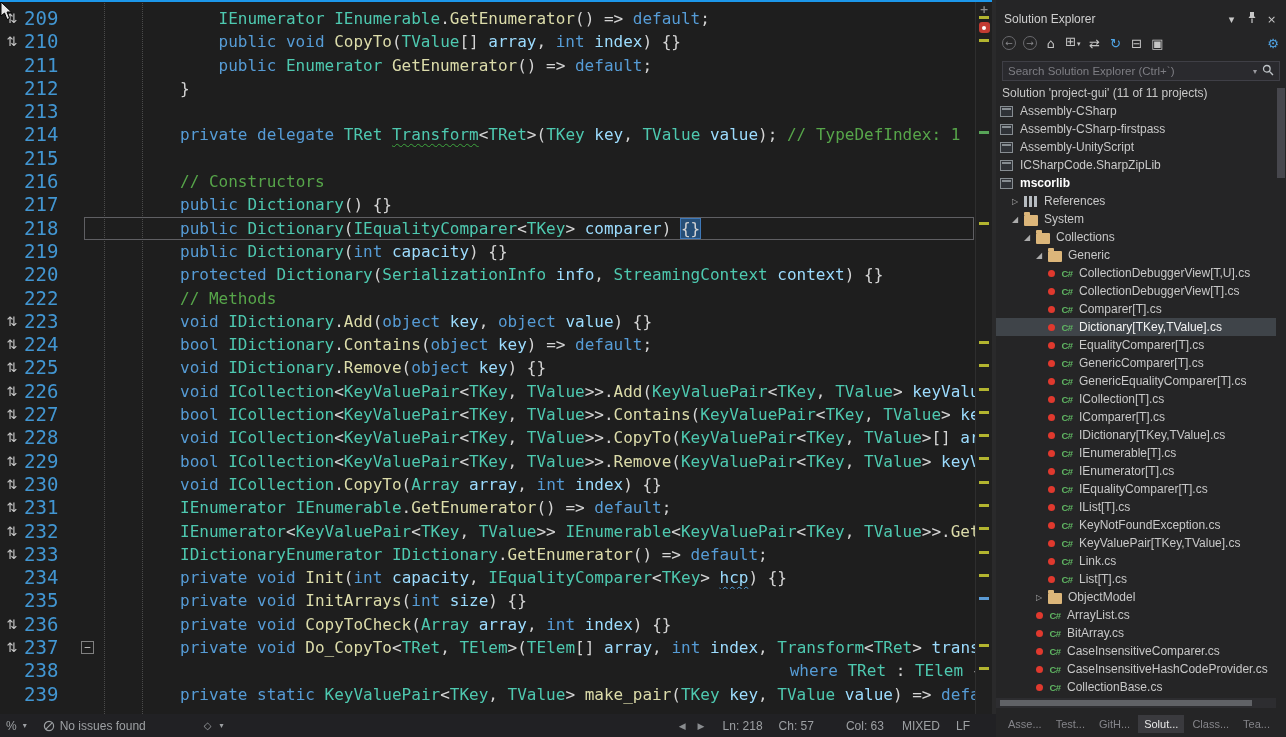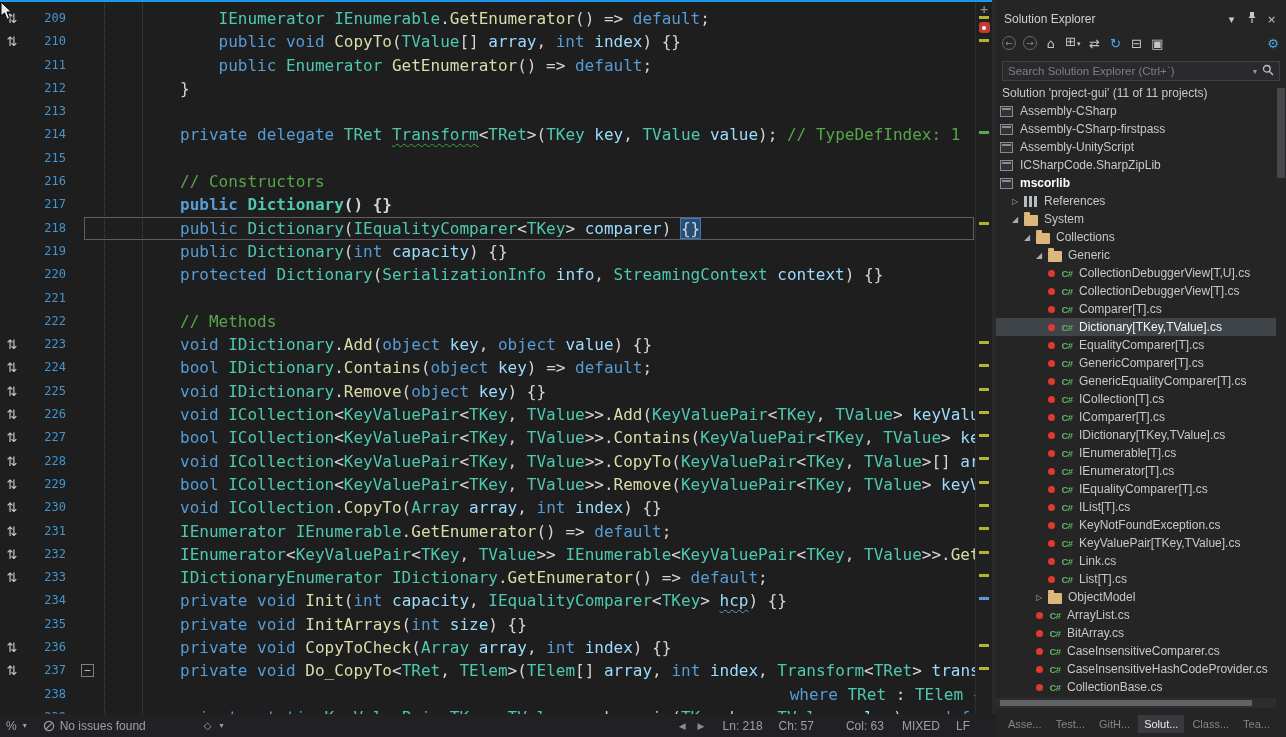--- a/index.html
+++ b/index.html
@@ -7,21 +7,21 @@
   .app{position:relative;width:1286px;height:737px;overflow:hidden;background:#1E1E1E;font-family:"Liberation Sans",sans-serif}
 
   
   .editor{position:absolute;left:0;top:0;width:992px;height:714px;overflow:hidden;background:#1E1E1E}
   .top-accent{position:absolute;left:0;top:0;width:992px;height:2px;background:#1C97EA;z-index:40}
   .iguide{position:absolute;top:0;bottom:0;border-left:1px dotted #4A4A4A;z-index:1}
   #code-area{position:absolute;left:0;top:7px;width:100%;z-index:2}
   .eline{position:relative;display:flex;height:23.3px;line-height:23.3px;font-family:"DejaVu Sans Mono",monospace;font-size:16px;white-space:pre}
   .eline.cur::after{content:"";position:absolute;left:84px;right:18px;top:0;bottom:0;border:1px solid #5F5F63;pointer-events:none}
   .g-icon{flex:0 0 24px;text-align:center;color:#C9C9C9;font-size:13px;font-family:"DejaVu Sans",sans-serif}
-  .g-num{flex:0 0 50px;text-align:right;padding-right:8px;color:#4296D2;font-size:12px}
+  .g-num{flex:0 0 50px;padding-right:8px;color:#4296D2;font-size:19px}
   .g-fold{flex:0 0 29px;position:relative}
   .fold-box{position:absolute;left:7px;top:5px;width:13px;height:13px;border:1px solid #808080;background:#1E1E1E;color:#C0C0C0;font-size:11px;line-height:11px;text-align:center}
   .g-code{flex:1;overflow:hidden;white-space:pre}
   .tok-kw{color:#569CD6}.tok-ty{color:#4EC9B0}.tok-me{color:#DCDCAA}
   .tok-pa{color:#9CDCFE}.tok-pl{color:#D4D4D4}.tok-cm{color:#57A64A}
   .d-sel{background:#264F78;outline:1px solid #3E78B8}
   .d-g{text-decoration-line:underline;text-decoration-style:wavy;text-decoration-color:#3FA73F;text-decoration-thickness:1px;text-underline-offset:3px}
   .d-b{text-decoration-line:underline;text-decoration-style:wavy;text-decoration-color:#4FA3E3;text-decoration-thickness:1px;text-underline-offset:3px}
   .scroll-strip{position:absolute;right:0;top:0;width:17px;height:714px;background:#202020;border-left:1px solid #2E2E2E;z-index:30}
   .split-grip{color:#8E8E8E;font-size:11px;font-weight:bold;text-align:center;margin-top:3px;font-family:"DejaVu Sans",sans-serif}
@@ -94,25 +94,24 @@
     <div class="iguide" style="left:142px"></div>
     <div id="code-area">
         <div class="eline"><span class="g-icon">⇅</span><span class="g-num">209</span><span class="g-fold"></span><span class="g-code" style="padding-left: 115.56px;"><span class="tok-ty">IEnumerator</span><span class="tok-pl"> </span><span class="tok-ty">IEnumerable</span><span class="tok-pl">.</span><span class="tok-me">GetEnumerator</span><span class="tok-pl">() =&gt; </span><span class="tok-kw">default</span><span class="tok-pl">;</span></span></div>
         <div class="eline"><span class="g-icon">⇅</span><span class="g-num">210</span><span class="g-fold"></span><span class="g-code" style="padding-left: 115.56px;"><span class="tok-kw">public</span><span class="tok-pl"> </span><span class="tok-kw">void</span><span class="tok-pl"> </span><span class="tok-me">CopyTo</span><span class="tok-pl">(</span><span class="tok-ty">TValue</span><span class="tok-pl">[] </span><span class="tok-pa">array</span><span class="tok-pl">, </span><span class="tok-kw">int</span><span class="tok-pl"> </span><span class="tok-pa">index</span><span class="tok-pl">) {}</span></span></div>
         <div class="eline"><span class="g-icon"></span><span class="g-num">211</span><span class="g-fold"></span><span class="g-code" style="padding-left: 115.56px;"><span class="tok-kw">public</span><span class="tok-pl"> </span><span class="tok-ty">Enumerator</span><span class="tok-pl"> </span><span class="tok-me">GetEnumerator</span><span class="tok-pl">() =&gt; </span><span class="tok-kw">default</span><span class="tok-pl">;</span></span></div>
         <div class="eline"><span class="g-icon"></span><span class="g-num">212</span><span class="g-fold"></span><span class="g-code" style="padding-left: 77.04px;"><span class="tok-pl">}</span></span></div>
         <div class="eline"><span class="g-icon"></span><span class="g-num">213</span><span class="g-fold"></span><span class="g-code" style="padding-left: 0px;"></span></div>
         <div class="eline"><span class="g-icon"></span><span class="g-num">214</span><span class="g-fold"></span><span class="g-code" style="padding-left: 77.04px;"><span class="tok-kw">private</span><span class="tok-pl"> </span><span class="tok-kw">delegate</span><span class="tok-pl"> </span><span class="tok-ty">TRet</span><span class="tok-pl"> </span><span class="tok-ty d-g">Transform</span><span class="tok-pl">&lt;</span><span class="tok-ty">TRet</span><span class="tok-pl">&gt;(</span><span class="tok-ty">TKey</span><span class="tok-pl"> </span><span class="tok-pa">key</span><span class="tok-pl">, </span><span class="tok-ty">TValue</span><span class="tok-pl"> </span><span class="tok-pa">value</span><span class="tok-pl">); </span><span class="tok-cm">// TypeDefIndex: 1</span></span></div>
         <div class="eline"><span class="g-icon"></span><span class="g-num">215</span><span class="g-fold"></span><span class="g-code" style="padding-left: 0px;"></span></div>
         <div class="eline"><span class="g-icon"></span><span class="g-num">216</span><span class="g-fold"></span><span class="g-code" style="padding-left: 77.04px;"><span class="tok-cm">// Constructors</span></span></div>
-        <div class="eline"><span class="g-icon"></span><span class="g-num">217</span><span class="g-fold"></span><span class="g-code" style="padding-left: 77.04px; font-weight: bold;"><span class="tok-kw">public</span><span class="tok-pl"> </span><span class="tok-ty">Dictionary</span><span class="tok-pl">() {}</span></span></div>
+        <div class="eline"><span class="g-icon"></span><span class="g-num">217</span><span class="g-fold"></span><span class="g-code" style="padding-left: 77.04px;"><span class="tok-kw">public</span><span class="tok-pl"> </span><span class="tok-ty">Dictionary</span><span class="tok-pl">() {}</span></span></div>
         <div class="eline cur"><span class="g-icon"></span><span class="g-num">218</span><span class="g-fold"></span><span class="g-code" style="padding-left: 77.04px;"><span class="tok-kw">public</span><span class="tok-pl"> </span><span class="tok-ty">Dictionary</span><span class="tok-pl">(</span><span class="tok-ty">IEqualityComparer</span><span class="tok-pl">&lt;</span><span class="tok-ty">TKey</span><span class="tok-pl">&gt; </span><span class="tok-pa">comparer</span><span class="tok-pl">) </span><span class="tok-pl d-sel">{}</span></span></div>
         <div class="eline"><span class="g-icon"></span><span class="g-num">219</span><span class="g-fold"></span><span class="g-code" style="padding-left: 77.04px;"><span class="tok-kw">public</span><span class="tok-pl"> </span><span class="tok-ty">Dictionary</span><span class="tok-pl">(</span><span class="tok-kw">int</span><span class="tok-pl"> </span><span class="tok-pa">capacity</span><span class="tok-pl">) {}</span></span></div>
         <div class="eline"><span class="g-icon"></span><span class="g-num">220</span><span class="g-fold"></span><span class="g-code" style="padding-left: 77.04px;"><span class="tok-kw">protected</span><span class="tok-pl"> </span><span class="tok-ty">Dictionary</span><span class="tok-pl">(</span><span class="tok-ty">SerializationInfo</span><span class="tok-pl"> </span><span class="tok-pa">info</span><span class="tok-pl">, </span><span class="tok-ty">StreamingContext</span><span class="tok-pl"> </span><span class="tok-pa">context</span><span class="tok-pl">) {}</span></span></div>
-        <div class="eline"><span class="g-icon"></span><span class="g-num">221</span><span class="g-fold"></span><span class="g-code" style="padding-left: 0px;"></span></div>
         <div class="eline"><span class="g-icon"></span><span class="g-num">222</span><span class="g-fold"></span><span class="g-code" style="padding-left: 77.04px;"><span class="tok-cm">// Methods</span></span></div>
         <div class="eline"><span class="g-icon">⇅</span><span class="g-num">223</span><span class="g-fold"></span><span class="g-code" style="padding-left: 77.04px;"><span class="tok-kw">void</span><span class="tok-pl"> </span><span class="tok-ty">IDictionary</span><span class="tok-pl">.</span><span class="tok-me">Add</span><span class="tok-pl">(</span><span class="tok-kw">object</span><span class="tok-pl"> </span><span class="tok-pa">key</span><span class="tok-pl">, </span><span class="tok-kw">object</span><span class="tok-pl"> </span><span class="tok-pa">value</span><span class="tok-pl">) {}</span></span></div>
         <div class="eline"><span class="g-icon">⇅</span><span class="g-num">224</span><span class="g-fold"></span><span class="g-code" style="padding-left: 77.04px;"><span class="tok-kw">bool</span><span class="tok-pl"> </span><span class="tok-ty">IDictionary</span><span class="tok-pl">.</span><span class="tok-me">Contains</span><span class="tok-pl">(</span><span class="tok-kw">object</span><span class="tok-pl"> </span><span class="tok-pa">key</span><span class="tok-pl">) =&gt; </span><span class="tok-kw">default</span><span class="tok-pl">;</span></span></div>
         <div class="eline"><span class="g-icon">⇅</span><span class="g-num">225</span><span class="g-fold"></span><span class="g-code" style="padding-left: 77.04px;"><span class="tok-kw">void</span><span class="tok-pl"> </span><span class="tok-ty">IDictionary</span><span class="tok-pl">.</span><span class="tok-me">Remove</span><span class="tok-pl">(</span><span class="tok-kw">object</span><span class="tok-pl"> </span><span class="tok-pa">key</span><span class="tok-pl">) {}</span></span></div>
         <div class="eline"><span class="g-icon">⇅</span><span class="g-num">226</span><span class="g-fold"></span><span class="g-code" style="padding-left: 77.04px;"><span class="tok-kw">void</span><span class="tok-pl"> </span><span class="tok-ty">ICollection</span><span class="tok-pl">&lt;</span><span class="tok-ty">KeyValuePair</span><span class="tok-pl">&lt;</span><span class="tok-ty">TKey</span><span class="tok-pl">, </span><span class="tok-ty">TValue</span><span class="tok-pl">&gt;&gt;.</span><span class="tok-me">Add</span><span class="tok-pl">(</span><span class="tok-ty">KeyValuePair</span><span class="tok-pl">&lt;</span><span class="tok-ty">TKey</span><span class="tok-pl">, </span><span class="tok-ty">TValue</span><span class="tok-pl">&gt; </span><span class="tok-pa">keyValuePair</span></span></div>
         <div class="eline"><span class="g-icon">⇅</span><span class="g-num">227</span><span class="g-fold"></span><span class="g-code" style="padding-left: 77.04px;"><span class="tok-kw">bool</span><span class="tok-pl"> </span><span class="tok-ty">ICollection</span><span class="tok-pl">&lt;</span><span class="tok-ty">KeyValuePair</span><span class="tok-pl">&lt;</span><span class="tok-ty">TKey</span><span class="tok-pl">, </span><span class="tok-ty">TValue</span><span class="tok-pl">&gt;&gt;.</span><span class="tok-me">Contains</span><span class="tok-pl">(</span><span class="tok-ty">KeyValuePair</span><span class="tok-pl">&lt;</span><span class="tok-ty">TKey</span><span class="tok-pl">, </span><span class="tok-ty">TValue</span><span class="tok-pl">&gt; </span><span class="tok-pa">keyValuePair</span></span></div>
         <div class="eline"><span class="g-icon">⇅</span><span class="g-num">228</span><span class="g-fold"></span><span class="g-code" style="padding-left: 77.04px;"><span class="tok-kw">void</span><span class="tok-pl"> </span><span class="tok-ty">ICollection</span><span class="tok-pl">&lt;</span><span class="tok-ty">KeyValuePair</span><span class="tok-pl">&lt;</span><span class="tok-ty">TKey</span><span class="tok-pl">, </span><span class="tok-ty">TValue</span><span class="tok-pl">&gt;&gt;.</span><span class="tok-me">CopyTo</span><span class="tok-pl">(</span><span class="tok-ty">KeyValuePair</span><span class="tok-pl">&lt;</span><span class="tok-ty">TKey</span><span class="tok-pl">, </span><span class="tok-ty">TValue</span><span class="tok-pl">&gt;[] </span><span class="tok-pa">array</span></span></div>
         <div class="eline"><span class="g-icon">⇅</span><span class="g-num">229</span><span class="g-fold"></span><span class="g-code" style="padding-left: 77.04px;"><span class="tok-kw">bool</span><span class="tok-pl"> </span><span class="tok-ty">ICollection</span><span class="tok-pl">&lt;</span><span class="tok-ty">KeyValuePair</span><span class="tok-pl">&lt;</span><span class="tok-ty">TKey</span><span class="tok-pl">, </span><span class="tok-ty">TValue</span><span class="tok-pl">&gt;&gt;.</span><span class="tok-me">Remove</span><span class="tok-pl">(</span><span class="tok-ty">KeyValuePair</span><span class="tok-pl">&lt;</span><span class="tok-ty">TKey</span><span class="tok-pl">, </span><span class="tok-ty">TValue</span><span class="tok-pl">&gt; </span><span class="tok-pa">keyValuePair</span></span></div>
         <div class="eline"><span class="g-icon">⇅</span><span class="g-num">230</span><span class="g-fold"></span><span class="g-code" style="padding-left: 77.04px;"><span class="tok-kw">void</span><span class="tok-pl"> </span><span class="tok-ty">ICollection</span><span class="tok-pl">.</span><span class="tok-me">CopyTo</span><span class="tok-pl">(</span><span class="tok-ty">Array</span><span class="tok-pl"> </span><span class="tok-pa">array</span><span class="tok-pl">, </span><span class="tok-kw">int</span><span class="tok-pl"> </span><span class="tok-pa">index</span><span class="tok-pl">) {}</span></span></div>
         <div class="eline"><span class="g-icon">⇅</span><span class="g-num">231</span><span class="g-fold"></span><span class="g-code" style="padding-left: 77.04px;"><span class="tok-ty">IEnumerator</span><span class="tok-pl"> </span><span class="tok-ty">IEnumerable</span><span class="tok-pl">.</span><span class="tok-me">GetEnumerator</span><span class="tok-pl">() =&gt; </span><span class="tok-kw">default</span><span class="tok-pl">;</span></span></div>

